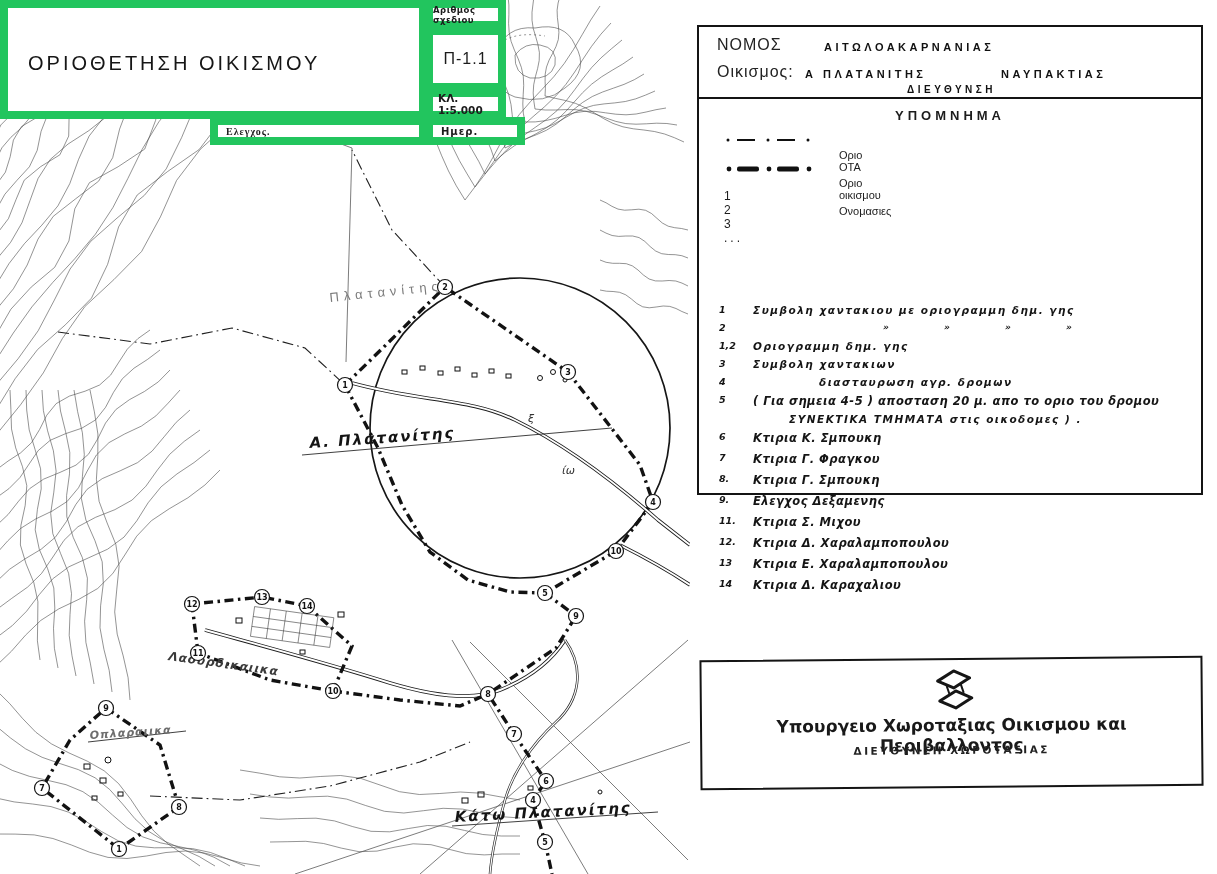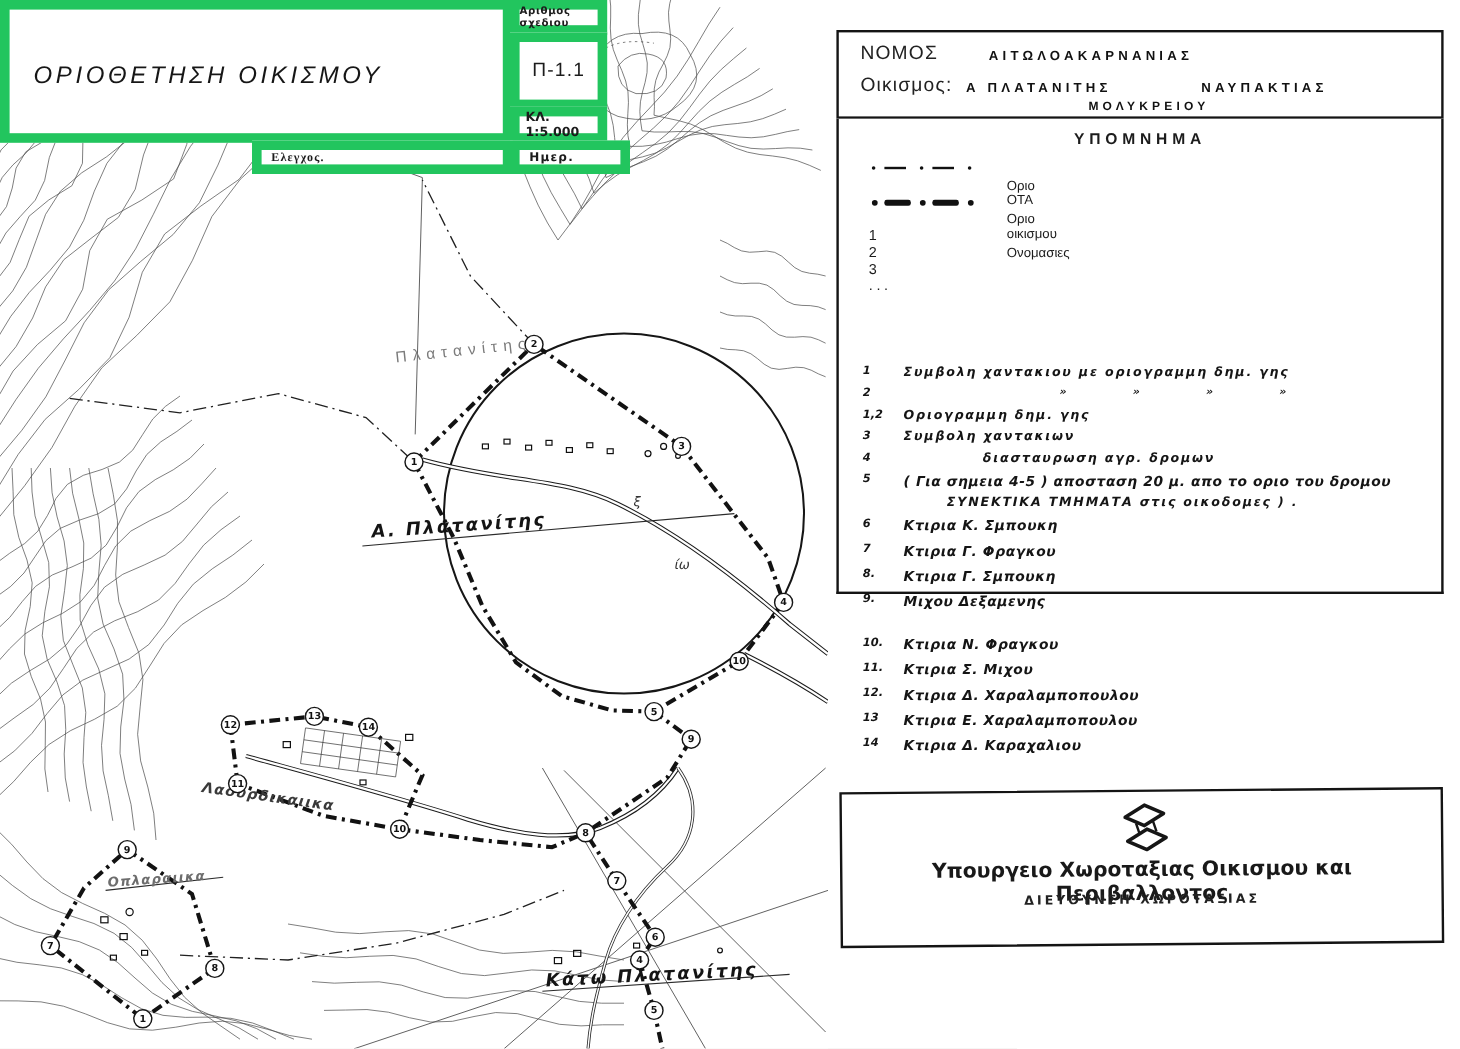--- a/index.html
+++ b/index.html
@@ -49,21 +49,21 @@
   .note-text{font:italic 700 10.5px "DejaVu Sans",sans-serif;color:#151515;letter-spacing:1.5px;}
   .note-row.cursive .note-text{font:italic 600 11.5px "DejaVu Sans",sans-serif;letter-spacing:.5px;}
   .note-row.indent .note-text{padding-left:66px;}
   .note-row.cont .note-text{padding-left:36px;}
   .note-row.dittos .note-text{padding-left:130px;letter-spacing:26px;font-size:9px;}
   .note-row.gap{margin-top:22px;}
   .note-row.bldg{margin-bottom:7px;}
 
   #panel-title{left:697px;top:495px;width:506px;height:145px;border:none;}
   .tb-cell{position:absolute;border:8px solid #22c55e;box-sizing:border-box;background:#fff;}
-  #tb-main{left:0;top:0;width:427px;height:119px;font-style:italic;}
+  #tb-main{left:0;top:0;width:427px;height:119px;}
   #tb-main .t{position:absolute;left:20px;top:44px;font-size:20px;letter-spacing:3px;color:#161616;}
   #tb-numlabel{left:425px;top:0;width:81px;height:29px;font:700 8.5px "DejaVu Sans",sans-serif;
                display:flex;align-items:center;justify-content:center;letter-spacing:.5px;}
   #tb-num{left:425px;top:27px;width:81px;height:64px;display:flex;align-items:center;justify-content:center;
           font-size:16px;letter-spacing:1px;}
   #tb-scale{left:425px;top:89px;width:81px;height:30px;display:flex;align-items:center;
             font:700 10.5px "DejaVu Sans",sans-serif;padding-left:5px;}
   .tb-bot{top:117px;height:28px;display:flex;align-items:center;font:700 10px "DejaVu Sans",sans-serif;
           padding-left:8px;letter-spacing:1px;}
   #tb-syntaxi{left:0;width:212px;}
@@ -335,21 +335,21 @@
       </g>
     </svg>
   </div>
 
   <div id="panel-header" class="box">
     <span class="hdr-label" style="left:18px;top:9px">ΝΟΜΟΣ</span>
     <span class="hdr-caps" style="left:125px;top:14px">ΑΙΤΩΛΟΑΚΑΡΝΑΝΙΑΣ</span>
     <span class="hdr-label" style="left:18px;top:36px">Οικισμος:</span>
     <span class="hdr-caps" style="left:106px;top:41px">Α ΠΛΑΤΑΝΙΤΗΣ</span>
     <span class="hdr-caps" style="left:302px;top:41px">ΝΑΥΠΑΚΤΙΑΣ</span>
-    <span class="hdr-caps" style="left:208px;top:57px;font-size:10px">ΜΟΛΥΚΡΕΙΟΥ</span>
+    <span class="hdr-caps" style="left:208px;top:57px;font-size:10px">ΔΙΕΥΘΥΝΣΗ</span>
   </div>
 
   <div id="panel-legend" class="box">
     <div class="legend-title">ΥΠΟΜΝΗΜΑ</div>
 
     <div class="lg-row" style="top:34px">
       <svg class="lg-sym" width="95" height="10">
         <circle cx="4" cy="5" r="1.5" fill="#111"></circle>
           <rect x="13" y="4" width="18" height="2" fill="#111"></rect>
         <circle cx="44" cy="5" r="1.5" fill="#111"></circle>
@@ -411,25 +411,21 @@
       <div class="note-row cursive bldg">
           <span class="note-num">7</span>
           <span class="note-text">Κτιρια Γ. Φραγκου</span>
         </div>
       <div class="note-row cursive bldg">
           <span class="note-num">8.</span>
           <span class="note-text">Κτιρια Γ. Σμπουκη</span>
         </div>
       <div class="note-row cursive bldg">
           <span class="note-num">9.</span>
-          <span class="note-text">Μιχου Δεξαμενης</span>
-        </div>
-      <div class="note-row cursive bldg gap">
-          <span class="note-num">10.</span>
-          <span class="note-text">Κτιρια Ν. Φραγκου</span>
+          <span class="note-text">Ελεγχος Δεξαμενης</span>
         </div>
       <div class="note-row cursive bldg">
           <span class="note-num">11.</span>
           <span class="note-text">Κτιρια Σ. Μιχου</span>
         </div>
       <div class="note-row cursive bldg">
           <span class="note-num">12.</span>
           <span class="note-text">Κτιρια Δ. Χαραλαμποπουλου</span>
         </div>
       <div class="note-row cursive bldg">

